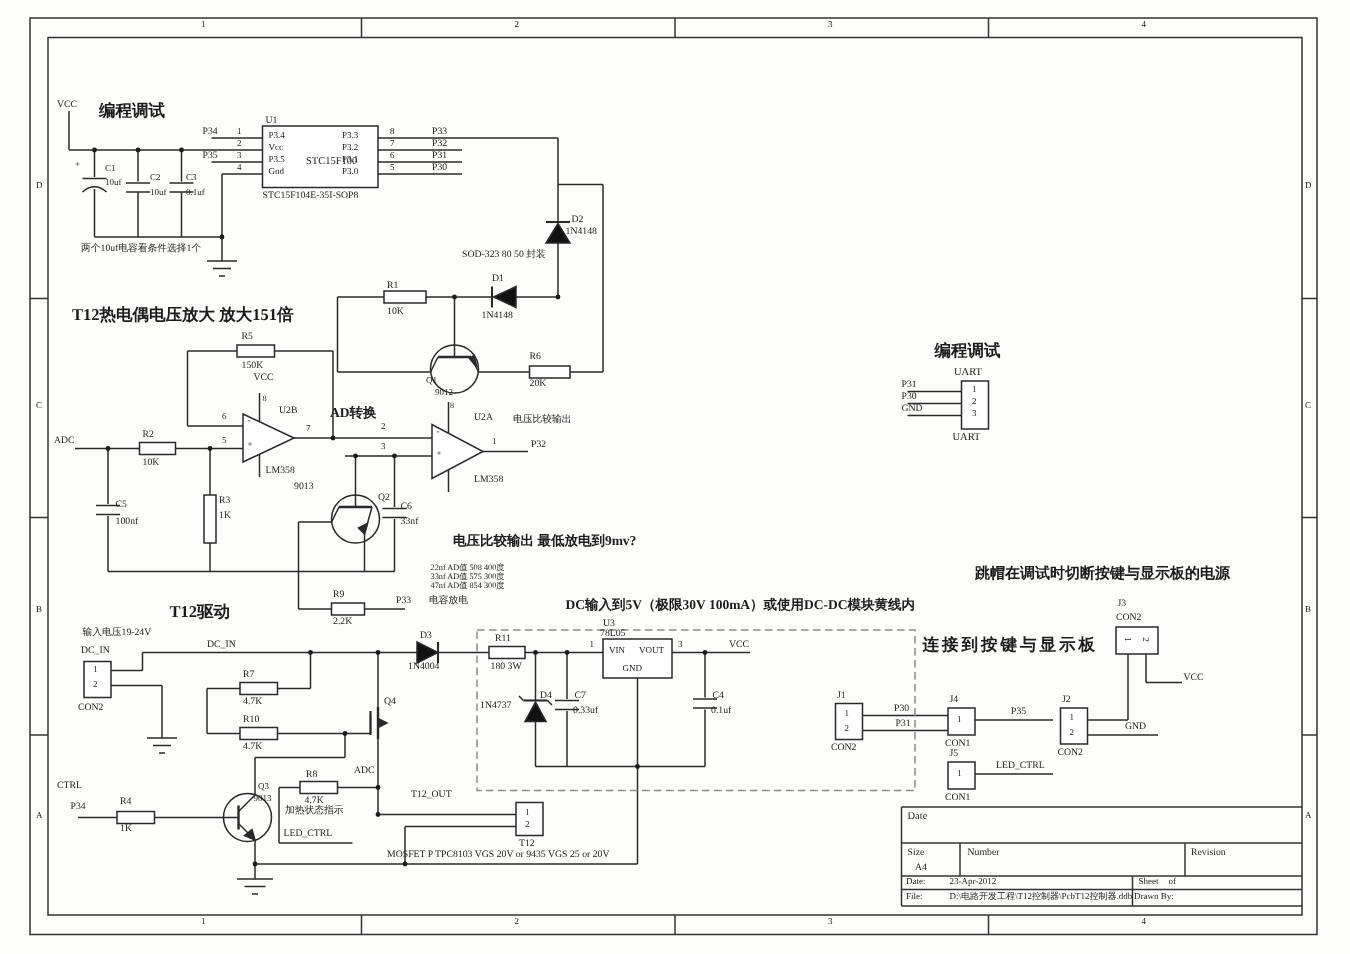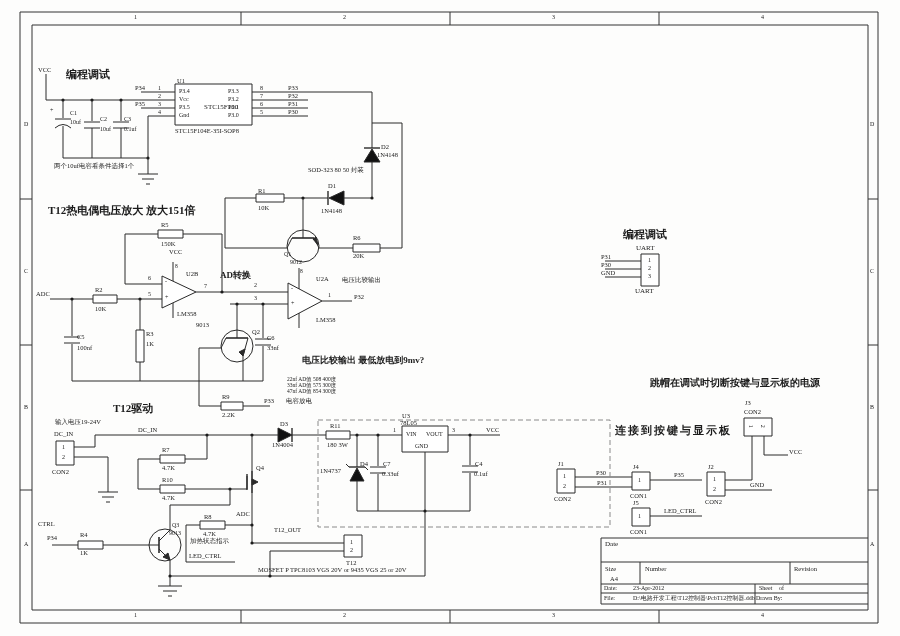--- a/index.html
+++ b/index.html
@@ -438,20 +438,21 @@
 <span class="lbl" style="left:203px;top:530px">4.7K</span>
 <span class="lbl" style="left:236px;top:510px">ADC</span>
 <span class="lbl" style="left:190px;top:537px">加热状态指示</span>
 <span class="lbl" style="left:189px;top:552px">LED_CTRL</span>
 <span class="lbl" style="left:274px;top:526px">T12_OUT</span>
 <span class="lbl t6" style="left:350px;top:539px">1</span>
 <span class="lbl t6" style="left:350px;top:547px">2</span>
 <span class="lbl" style="left:346px;top:559px">T12</span>
 <span class="lbl" style="left:258px;top:566px">MOSFET P TPC8103 VGS 20V or 9435 VGS 25 or 20V</span>
 
+<span class="lbl h2" style="left:377px;top:399px">DC输入到5V（极限30V 100mA）或使用DC-DC模块黄线内</span>
 <span class="lbl" style="left:330px;top:422px">R11</span>
 <span class="lbl" style="left:327px;top:441px">180 3W</span>
 <span class="lbl" style="left:360px;top:460px">D4</span>
 <span class="lbl" style="left:320px;top:467px">1N4737</span>
 <span class="lbl" style="left:383px;top:460px">C7</span>
 <span class="lbl" style="left:382px;top:470px">0.33uf</span>
 <span class="lbl" style="left:402px;top:412px">U3</span>
 <span class="lbl" style="left:400px;top:419px">78L05</span>
 <span class="lbl t6" style="left:406px;top:431px">VIN</span>
 <span class="lbl t6" style="left:426px;top:431px">VOUT</span>

